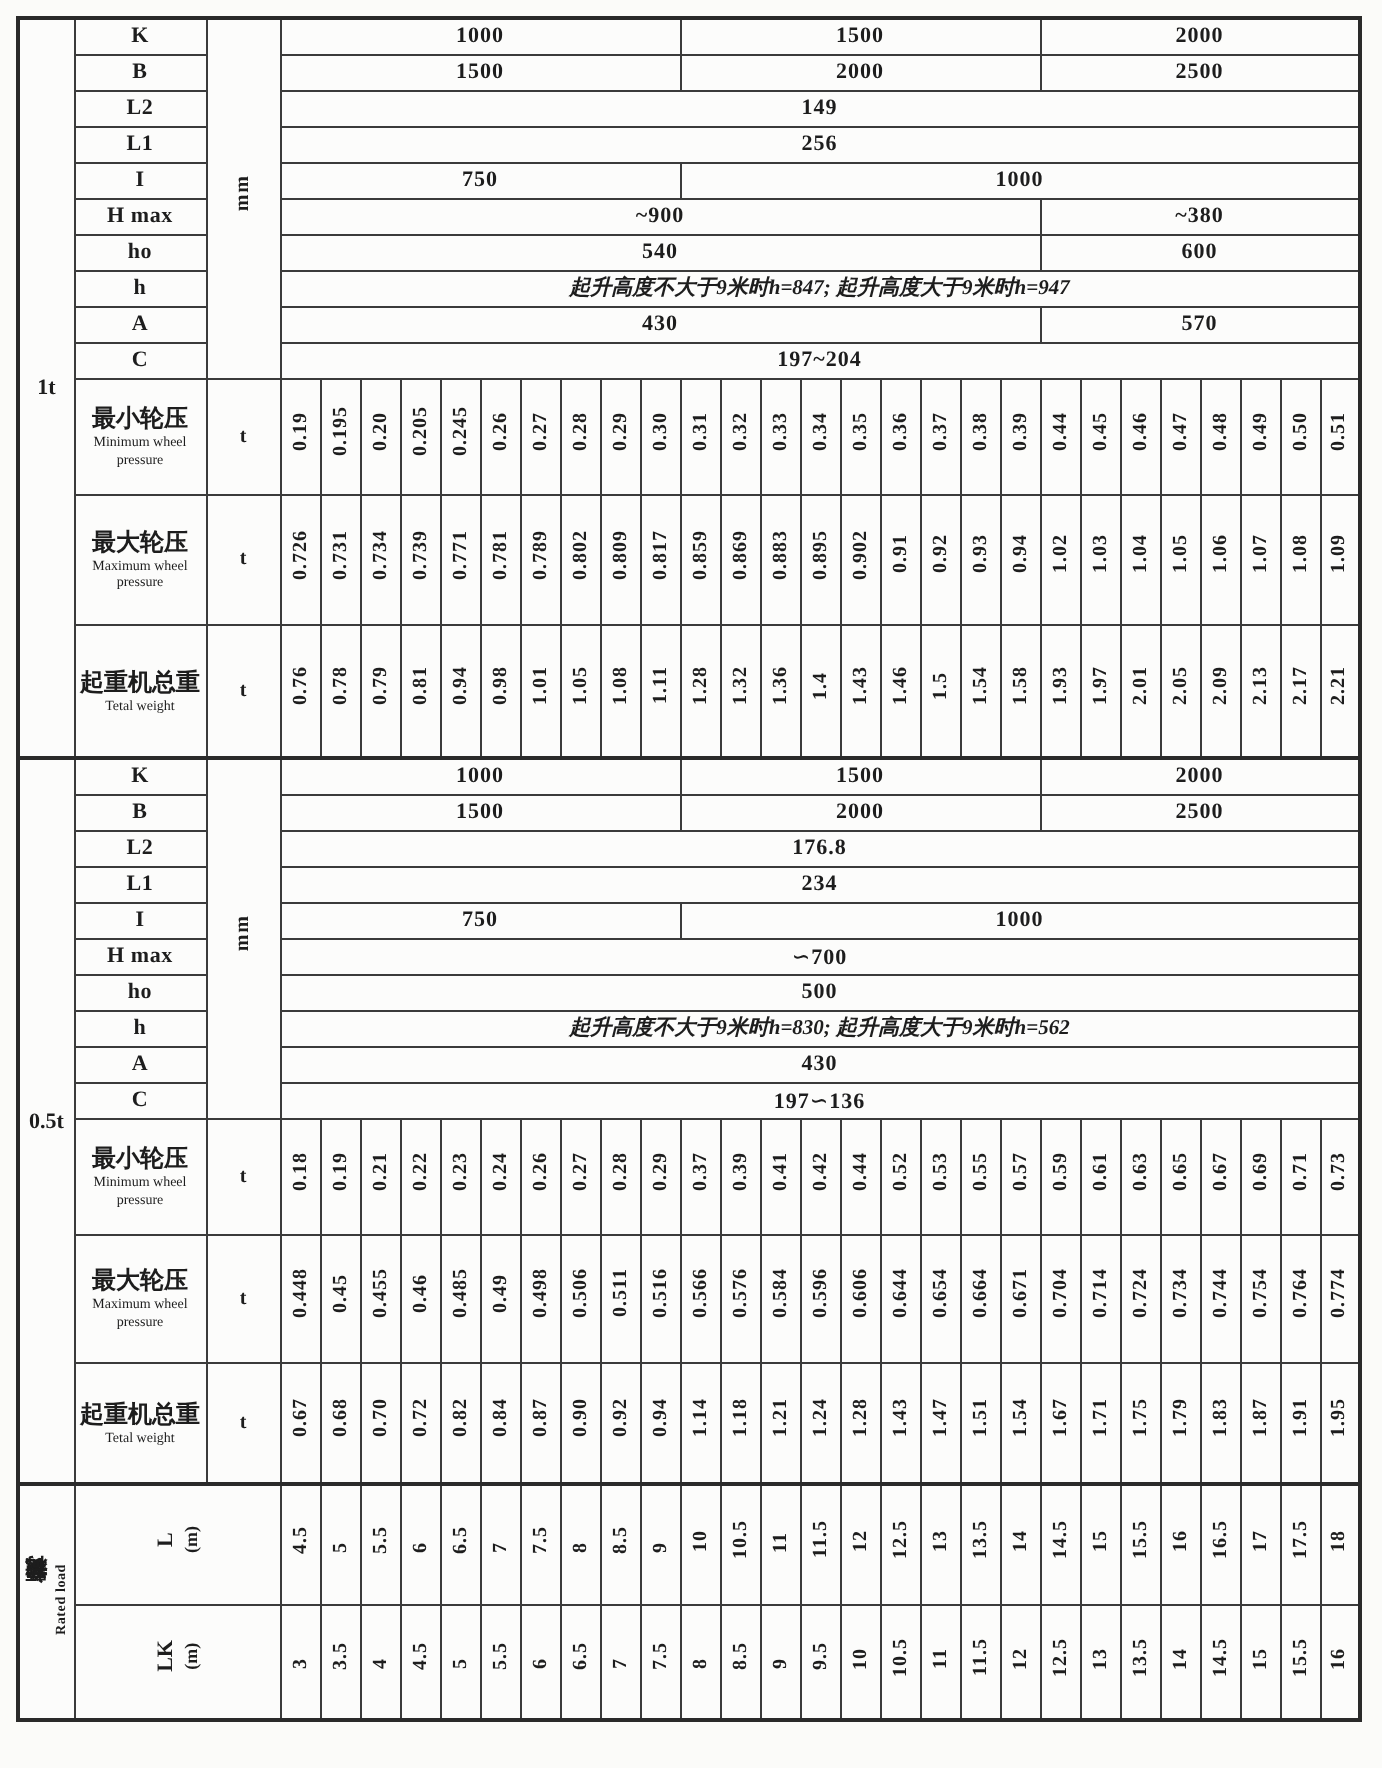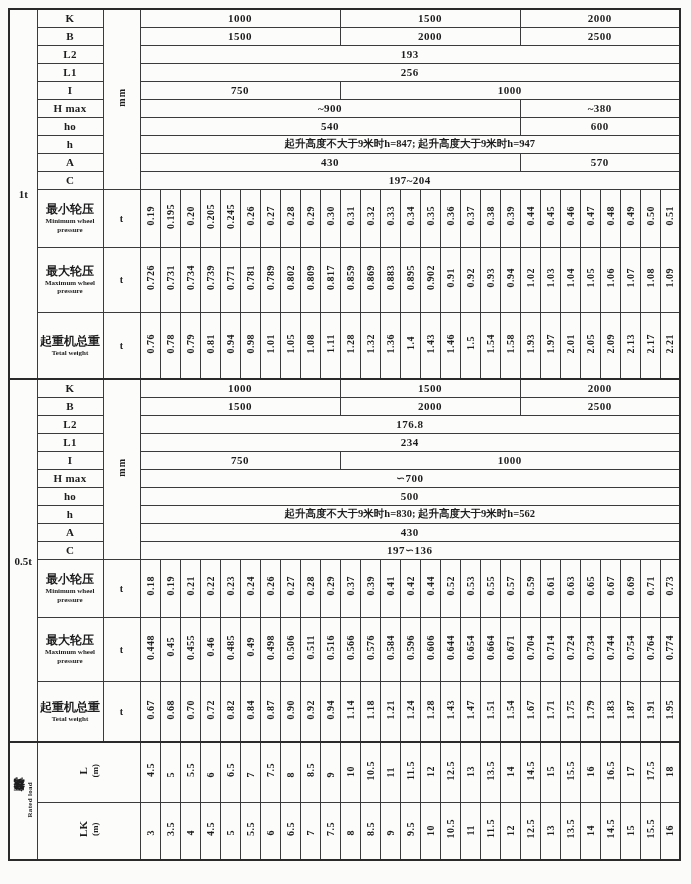--- a/index.html
+++ b/index.html
@@ -22,24 +22,24 @@
     padding:0;
     text-align:center;
     vertical-align:middle;
     overflow:hidden;
   }
   tr.hrow{height:18px;}
   tr.sec-top td{border-top:2px solid #2a2a2a;}
   .seclab{font-size:11px;font-weight:bold;}
   .param{font-size:11px;font-weight:bold;letter-spacing:.3px;}
   .dimval{font-size:11px;font-weight:bold;letter-spacing:.5px;}
-  .dimval.htext{font-size:10.5px;letter-spacing:0;}
+  .dimval.htext{font-size:10.5px;letter-spacing:0;font-style:italic;}
   .unitsm{font-size:10px;font-weight:bold;}
   .zh{font-size:12px;font-weight:bold;line-height:1.25;}
-  .en{font-size:7px;font-weight:bold;line-height:1.2;padding:0 2px;}
+  .en{font-size:7px;font-weight:normal;line-height:1.2;padding:0 2px;}
   .vert{
     display:inline-block;
     writing-mode:vertical-rl;
     transform:rotate(180deg);
     white-space:nowrap;
   }
   .vnum{font-size:10px;font-weight:bold;letter-spacing:.5px;}
   .zh-dim{font-size:10px;font-weight:bold;letter-spacing:1px;}
   .zh-v{font-size:11px;font-weight:bold;letter-spacing:1px;}
   .en-v{font-size:7px;font-weight:bold;letter-spacing:.3px;}
@@ -93,21 +93,21 @@
         <td class="dimval" colspan="8">2000</td>
       </tr>
       <tr class="hrow">
         <td class="param">B</td>
         <td class="dimval" colspan="10">1500</td>
         <td class="dimval" colspan="9">2000</td>
         <td class="dimval" colspan="8">2500</td>
       </tr>
       <tr class="hrow">
         <td class="param">L2</td>
-        <td class="dimval" colspan="27">193</td>
+        <td class="dimval" colspan="27">149</td>
       </tr>
       <tr class="hrow">
         <td class="param">L1</td>
         <td class="dimval" colspan="27">256</td>
       </tr>
       <tr class="hrow">
         <td class="param">I</td>
         <td class="dimval" colspan="10">750</td>
         <td class="dimval" colspan="17">1000</td>
       </tr>

